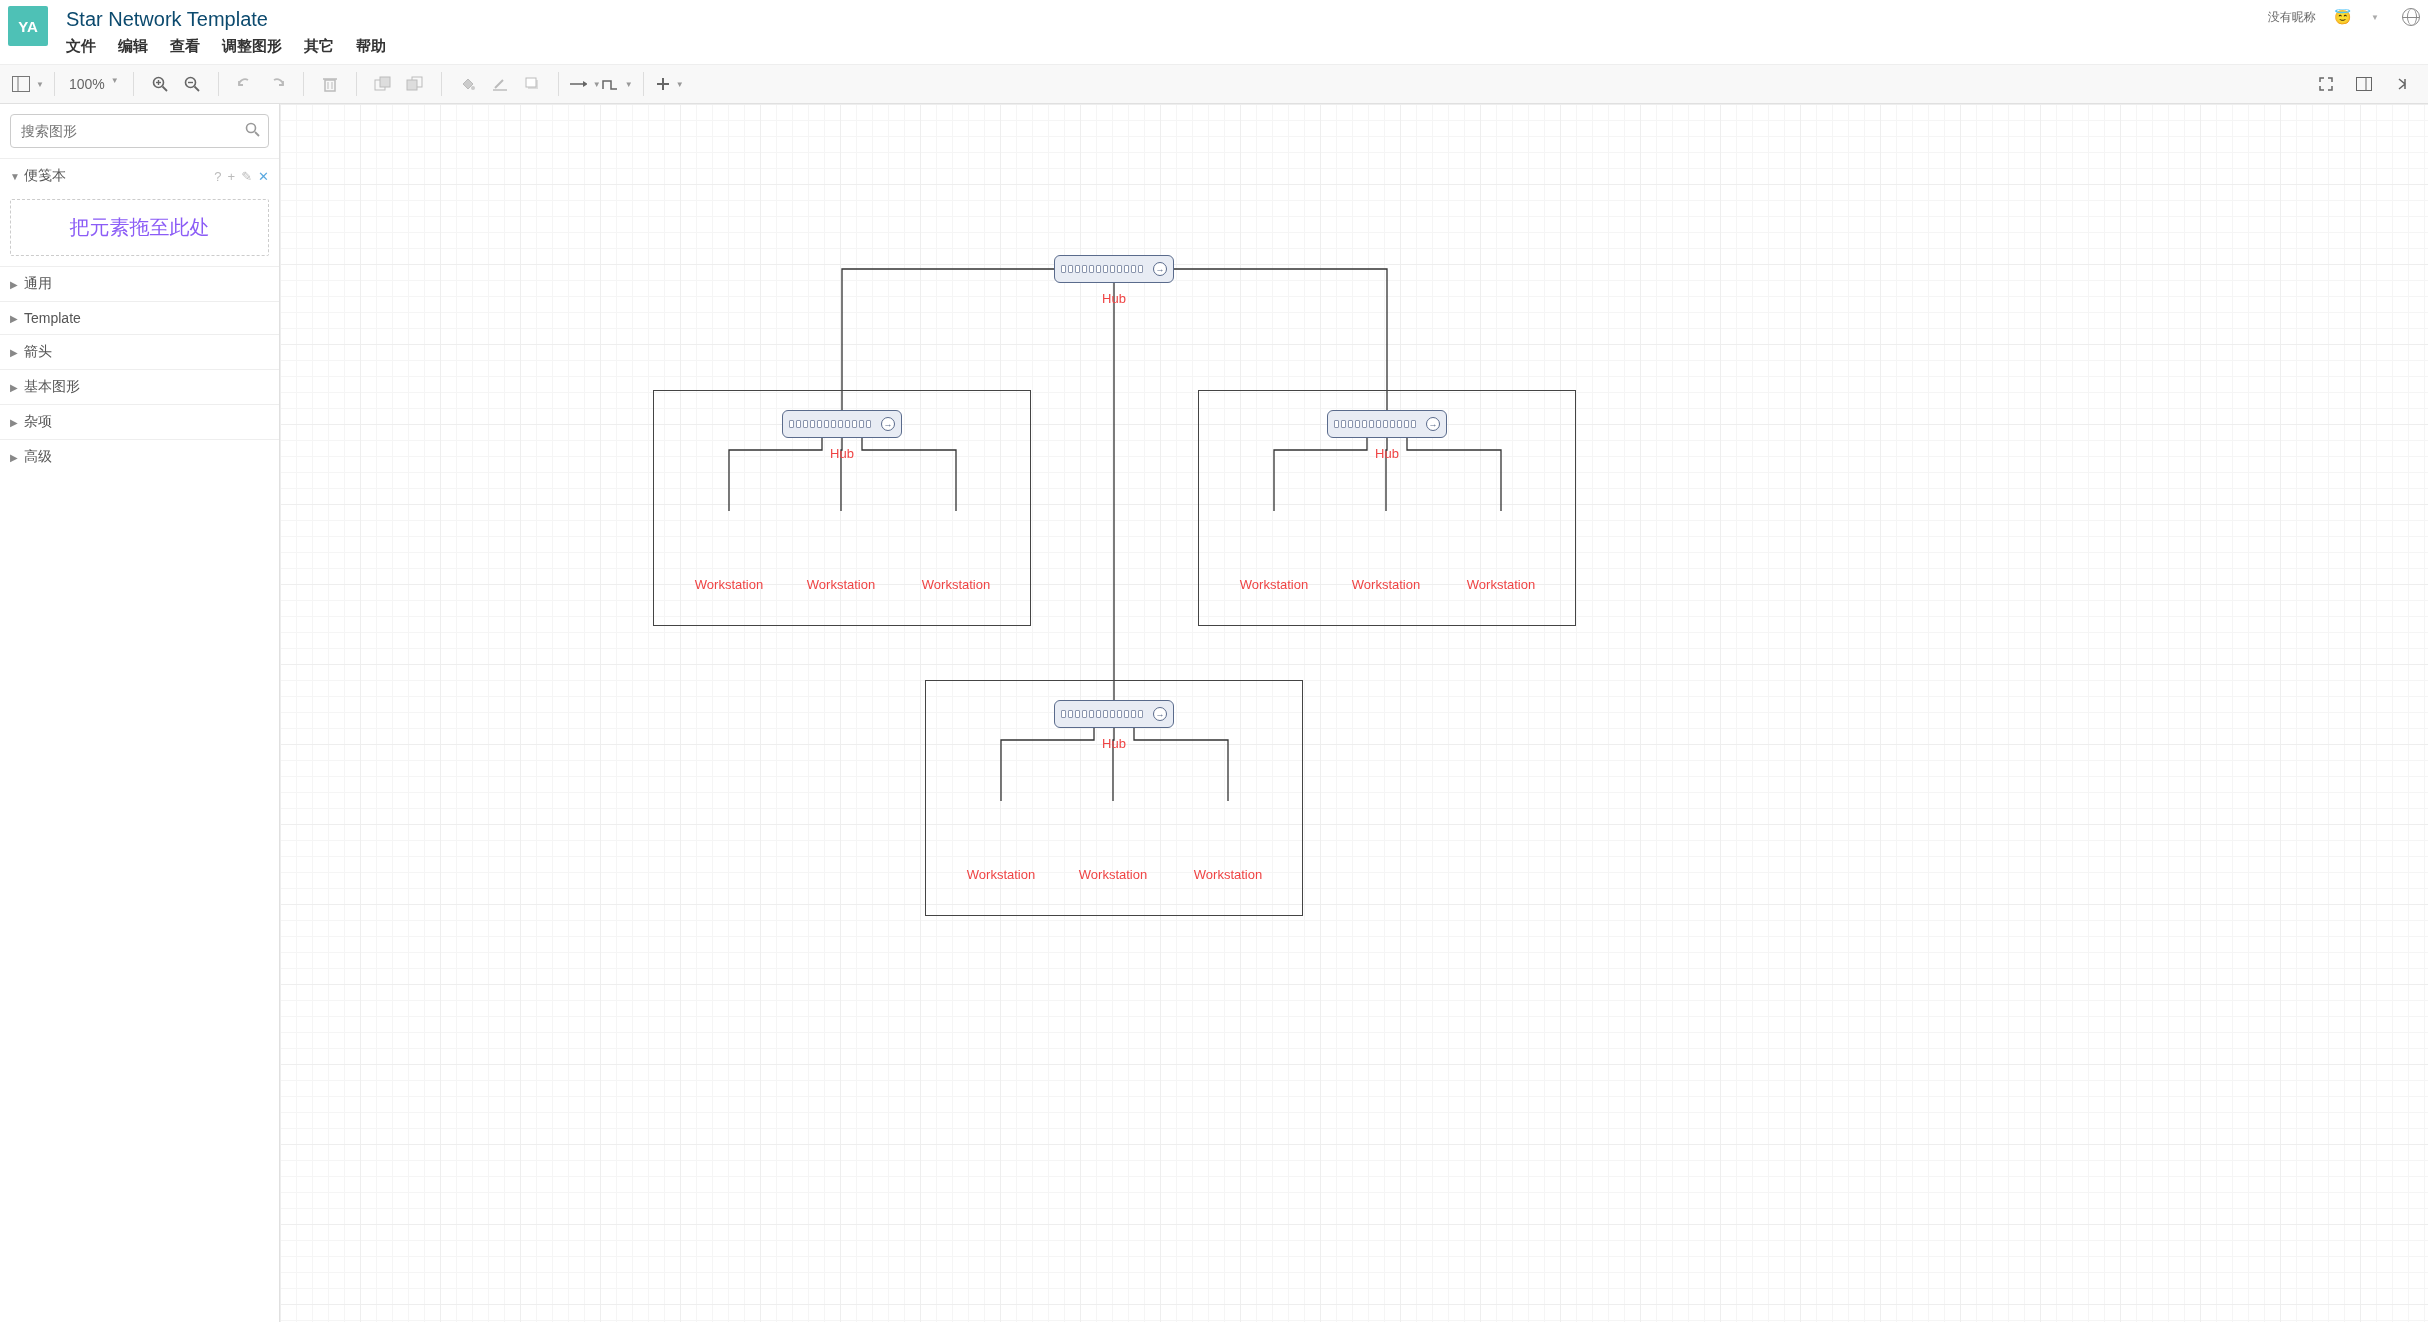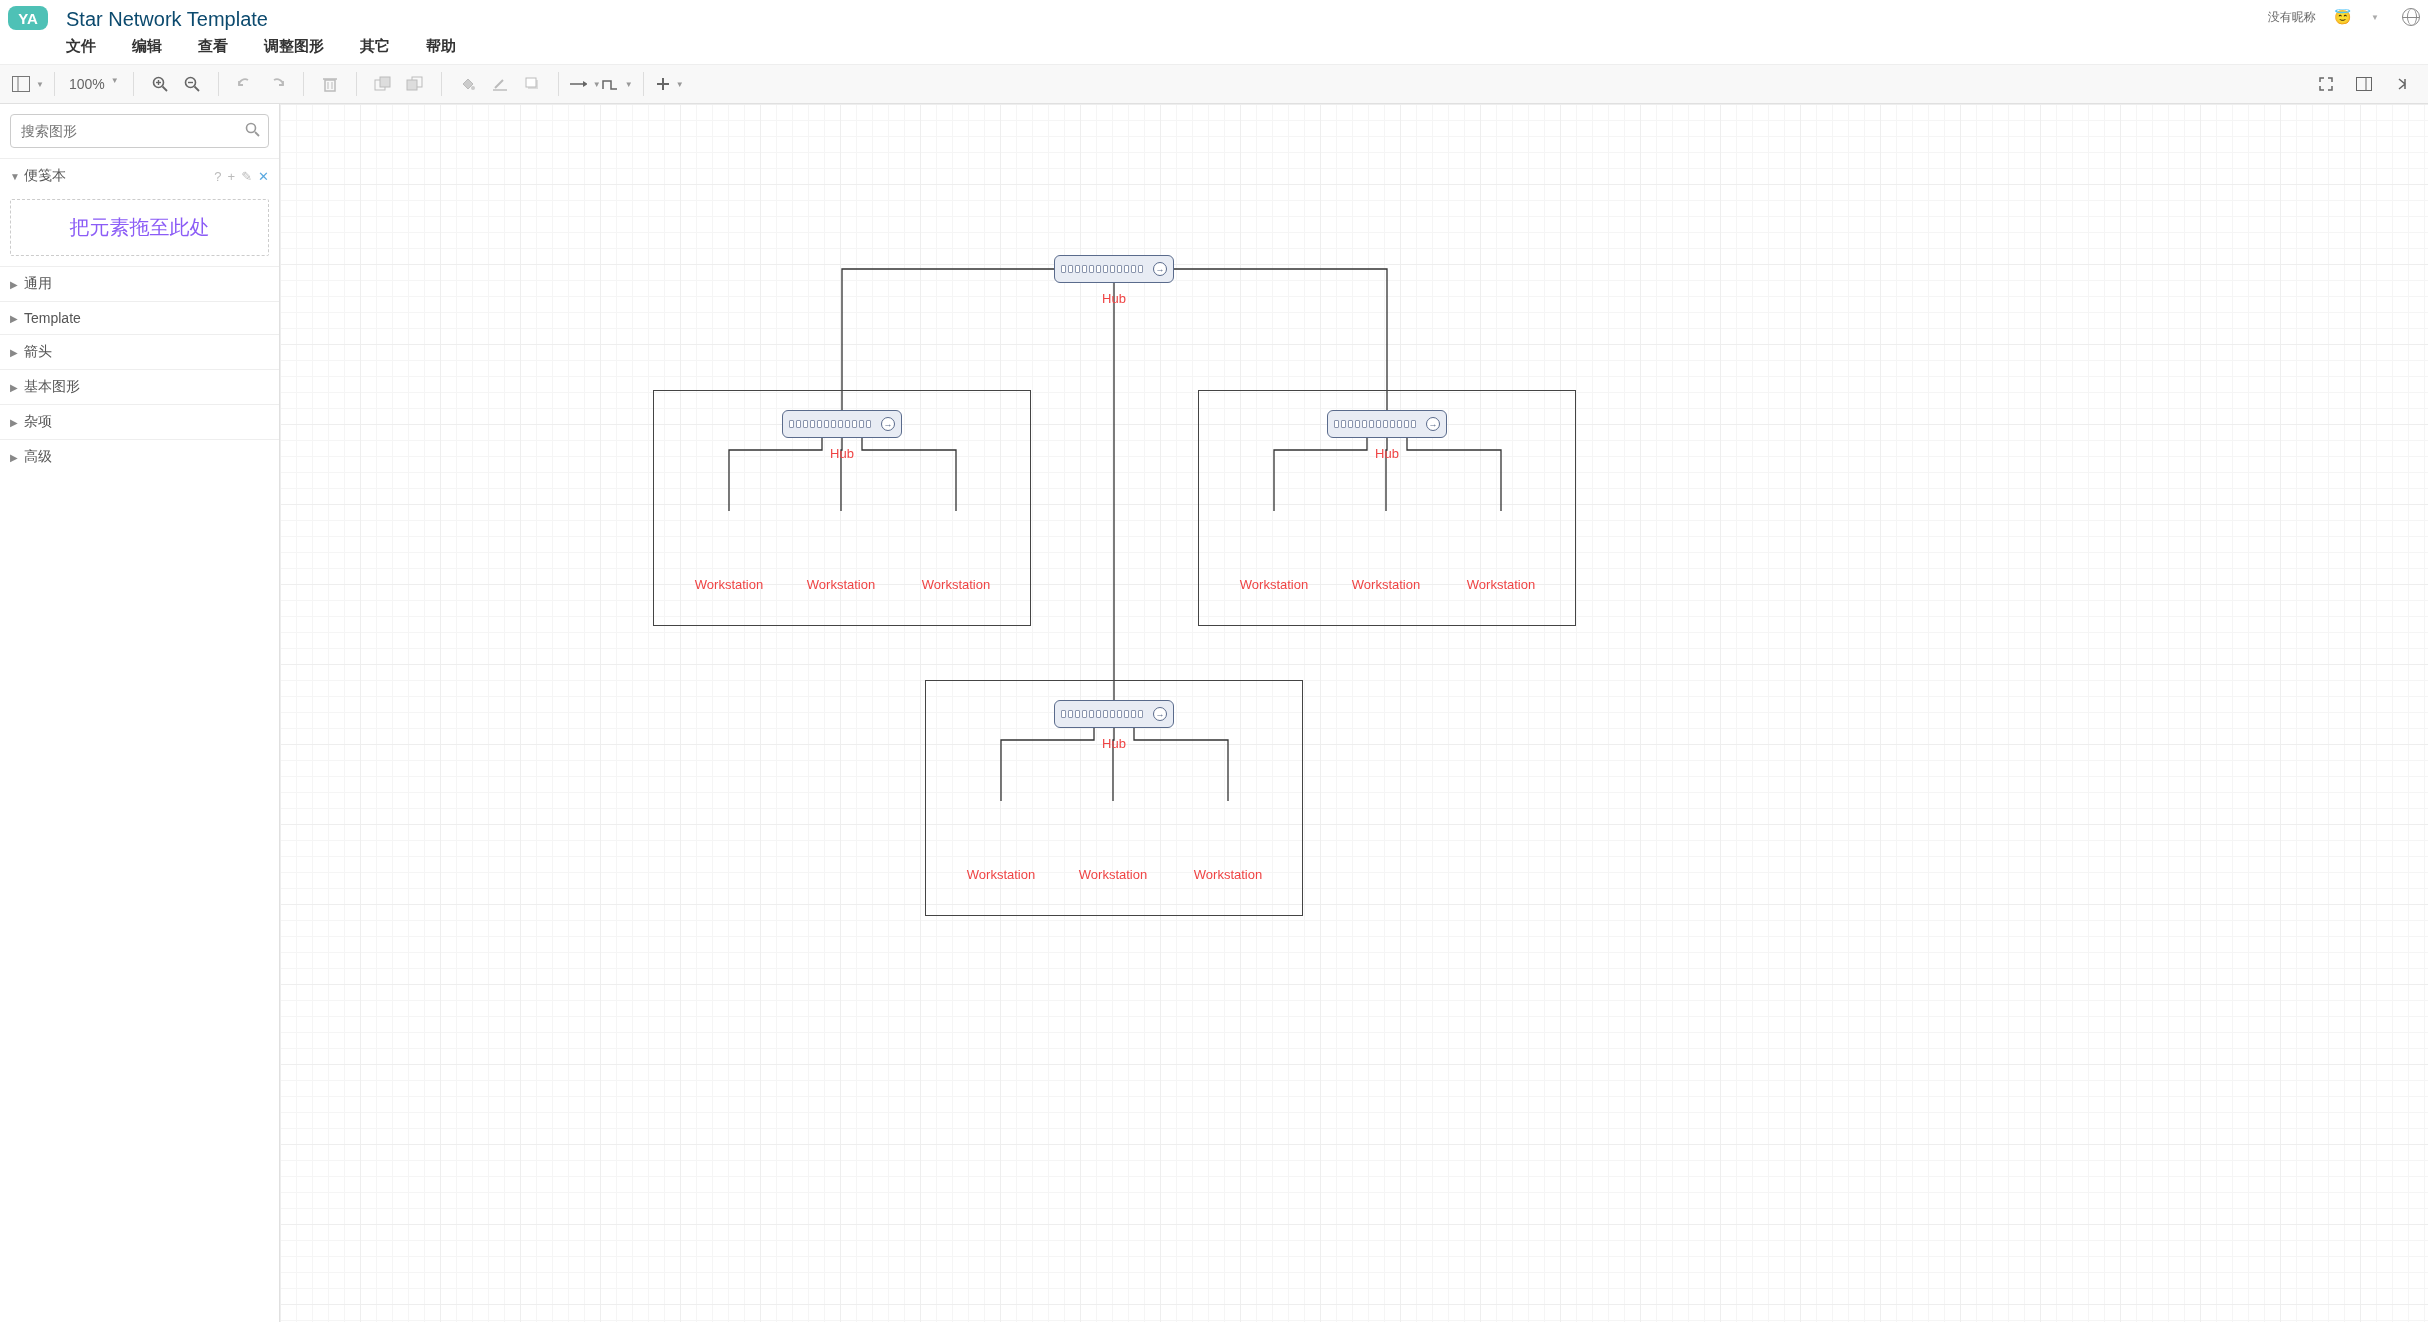--- a/index.html
+++ b/index.html
@@ -1,23 +1,23 @@
 <!DOCTYPE html>
 <html><head>
 <meta charset="utf-8">
 <style>
 html,body{margin:0;padding:0;height:100%;font-family:-apple-system,BlinkMacSystemFont,"Segoe UI",Helvetica,Arial,sans-serif;font-size:13px;color:#333;background:#fff;overflow:hidden}
 *{box-sizing:border-box}
 
 
 .hdr{display:flex;align-items:flex-start;padding:6px 10px 0 8px;position:relative}
-.avatar{width:40px;height:24px;background:#4ec1b6;color:#fff;display:flex;align-items:center;justify-content:center;font-weight:600;font-size:15px;border-radius:8px;margin-right:18px}
+.avatar{width:40px;height:40px;background:#4ec1b6;color:#fff;display:flex;align-items:center;justify-content:center;font-weight:600;font-size:15px;border-radius:2px;margin-right:18px}
 .titleblk{flex:1}
 .doctitle{font-size:20px;font-weight:400;color:#0c4a6e;padding:2px 0 4px}
-.menubar{display:flex;gap:36px;padding:2px 0 8px}
+.menubar{display:flex;gap:22px;padding:2px 0 8px}
 .menubar span{font-size:15px;font-weight:600;cursor:pointer}
 .acct{position:absolute;right:8px;top:8px;display:flex;align-items:center;gap:19px;color:#666;font-size:12px}
 .acct .emoji{font-size:14px}
 .acct .tri{font-size:8px;color:#aaa}
 .globe{width:18px;height:18px;border:1.5px solid #888;border-radius:50%;position:relative;margin-left:4px}
 .globe::before,.globe::after{content:"";position:absolute;border:1px solid #888}
 .globe::before{left:50%;top:0;bottom:0;width:8px;margin-left:-4px;border-radius:50%;border-top:none;border-bottom:none}
 .globe::after{top:50%;left:0;right:0;height:0;border-left:none;border-right:none;border-bottom:none}
 
 

